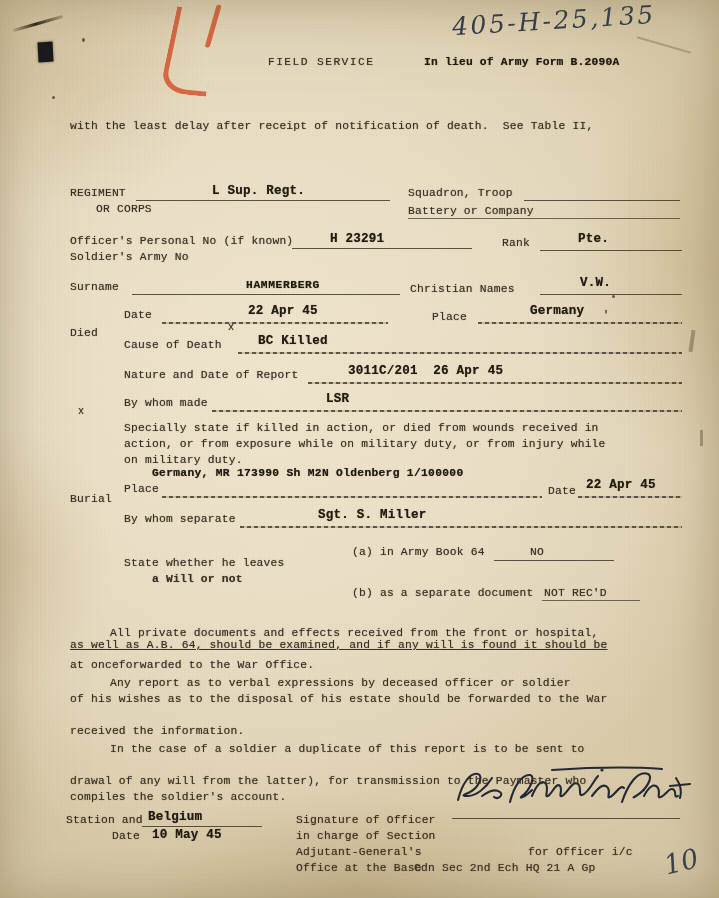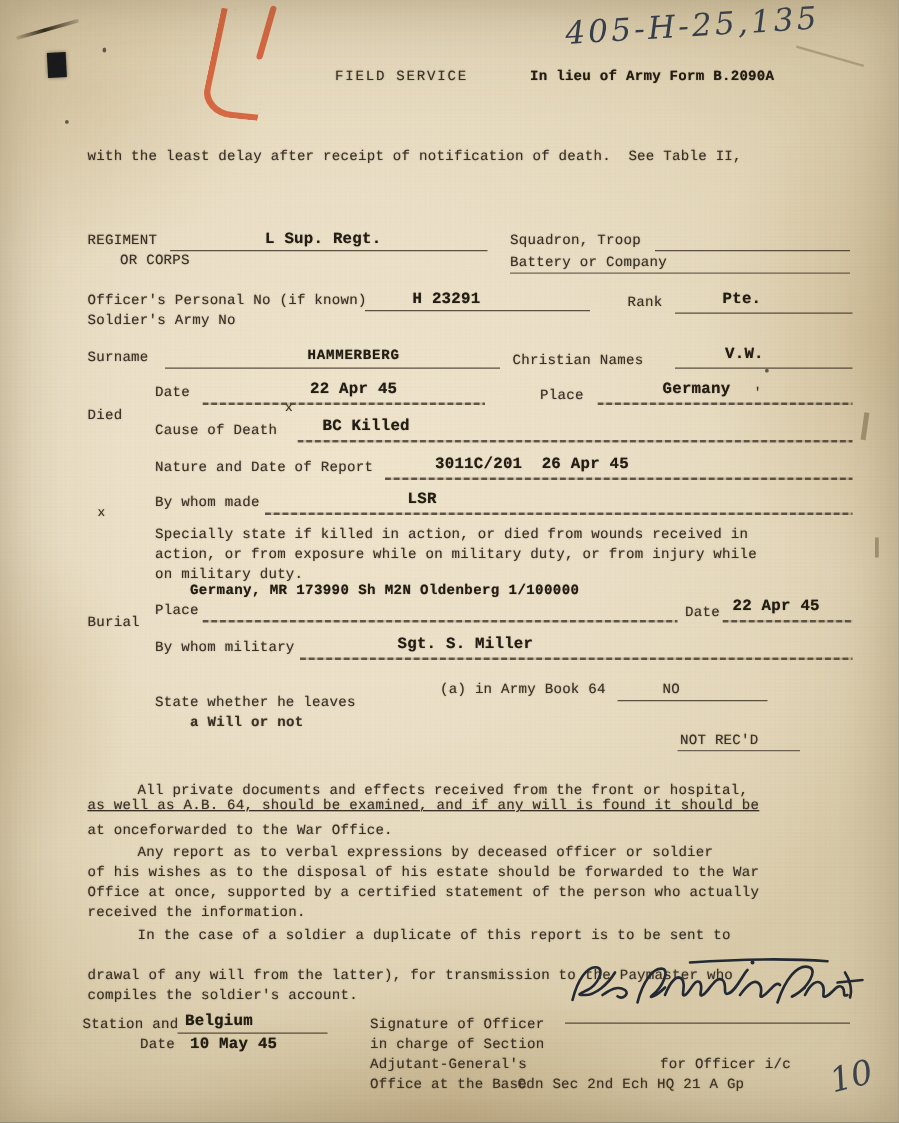--- a/index.html
+++ b/index.html
@@ -262,41 +262,41 @@
   <div class="t" style="left:70px; top:492px;">Burial</div>
 
   <div class="t bold" style="left:152px; top:466px; letter-spacing:.3px;">Germany, MR 173990 Sh M2N Oldenberg 1/100000</div>
   <div class="t" style="left:124px; top:482px;">Place</div>
   <div class="rule dashy" style="left:162px; top:496px; width:380px;"></div>
 
   <div class="t" style="left:548px; top:484px;">Date</div>
   <div class="t bold big" style="left:586px; top:478px;">22 Apr 45</div>
   <div class="rule dashy" style="left:578px; top:496px; width:104px;"></div>
 
-  <div class="t" style="left:124px; top:512px;">By whom military</div>
+  <div class="t" style="left:124px; top:512px;">By whom separate</div>
   <div class="t bold big" style="left:318px; top:508px;">Sgt. S. Miller</div>
   <div class="rule dashy" style="left:240px; top:526px; width:442px;"></div>
 
   <div class="t" style="left:124px; top:556px;">State whether he leaves</div>
   <div class="t" style="left:152px; top:572px;font-weight:bold;">a Will or not</div>
 
   <div class="t" style="left:352px; top:545px;">(a) in Army Book 64</div>
   <div class="t" style="left:530px; top:545px;">NO</div>
   <div class="rule" style="left:494px; top:560px; width:120px;"></div>
 
+  <div class="t" style="left:352px; top:586px;">(b) as a separate document</div>
   <div class="t" style="left:544px; top:586px;">NOT REC'D</div>
   <div class="rule thin" style="left:542px; top:600px; width:98px;"></div>
 
   <div class="t" style="left:110px; top:626px;">All private documents and effects received from the front or hospital,</div>
   <div class="t" style="left:70px; top:638px;text-decoration:underline;">as well as A.B. 64, should be examined, and if any will is found it should be</div>
   <div class="t" style="left:70px; top:658px;">at onceforwarded to the War Office.</div>
 
   <div class="t" style="left:110px; top:676px;">Any report as to verbal expressions by deceased officer or soldier</div>
   <div class="t" style="left:70px; top:692px;">of his wishes as to the disposal of his estate should be forwarded to the War</div>
-  <div class="t" style="left:70px; top:708px;">Office at once, supported by a certified statement of the person who actually</div>
   <div class="t" style="left:70px; top:724px;">received the information.</div>
 
   <div class="t" style="left:110px; top:742px;">In the case of a soldier a duplicate of this report is to be sent to</div>
   <div class="t" style="left:70px; top:774px;">drawal of any will from the latter), for transmission to the Paymaster who</div>
   <div class="t" style="left:70px; top:790px;">compiles the soldier's account.</div>
 
   <div class="t" style="left:66px; top:813px;">Station and</div>
   <div class="t" style="left:112px; top:829px;">Date</div>
   <div class="t bold big" style="left:148px; top:810px;">Belgium</div>
   <div class="rule" style="left:142px; top:826px; width:120px;"></div>

